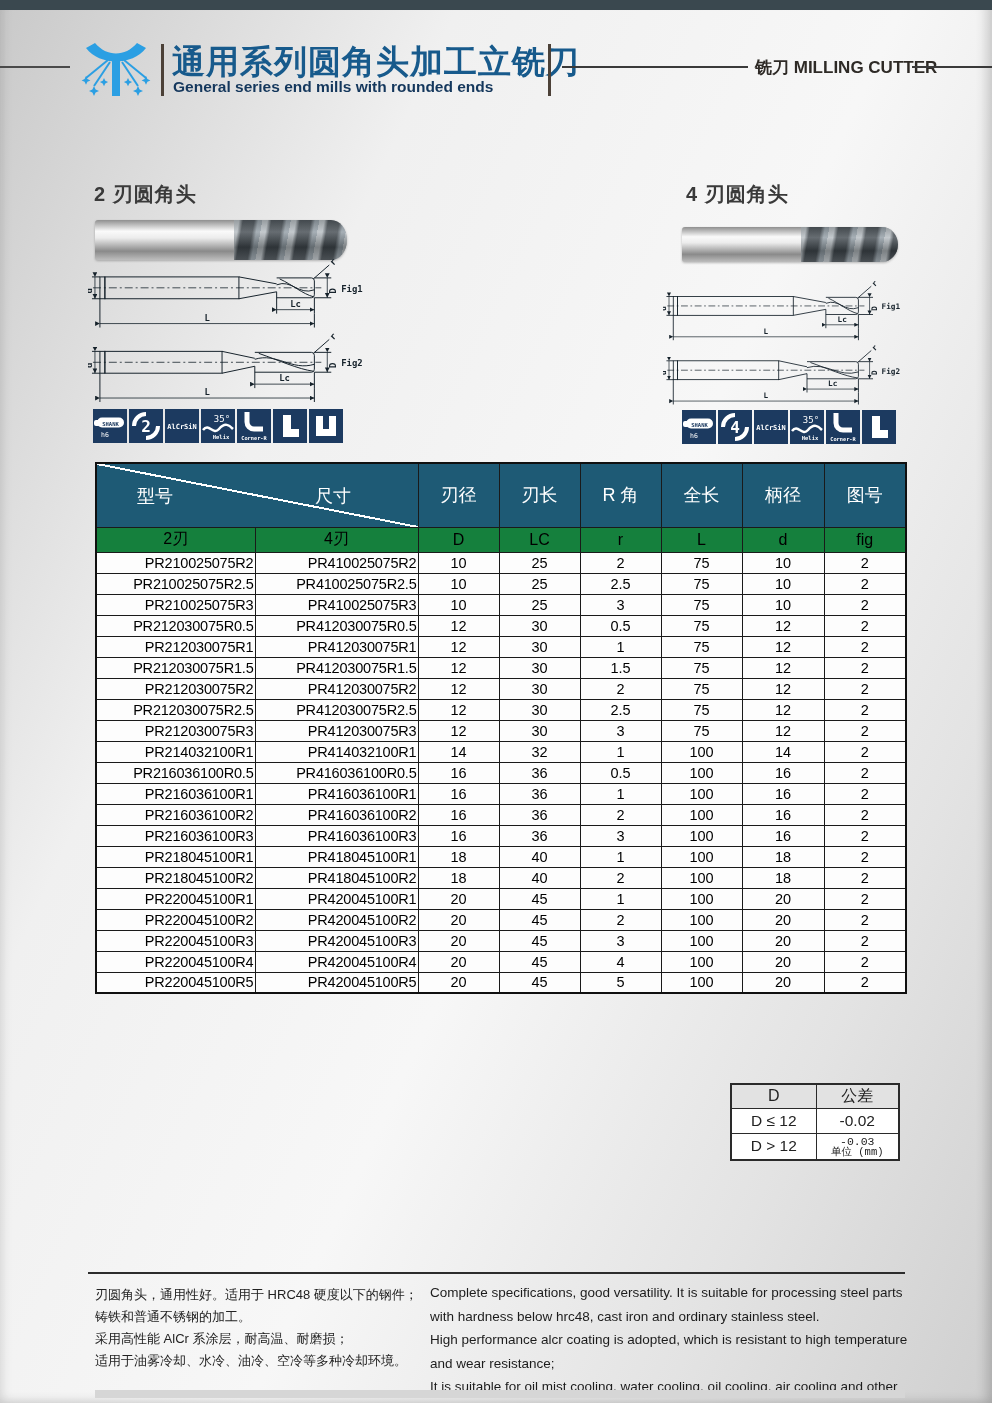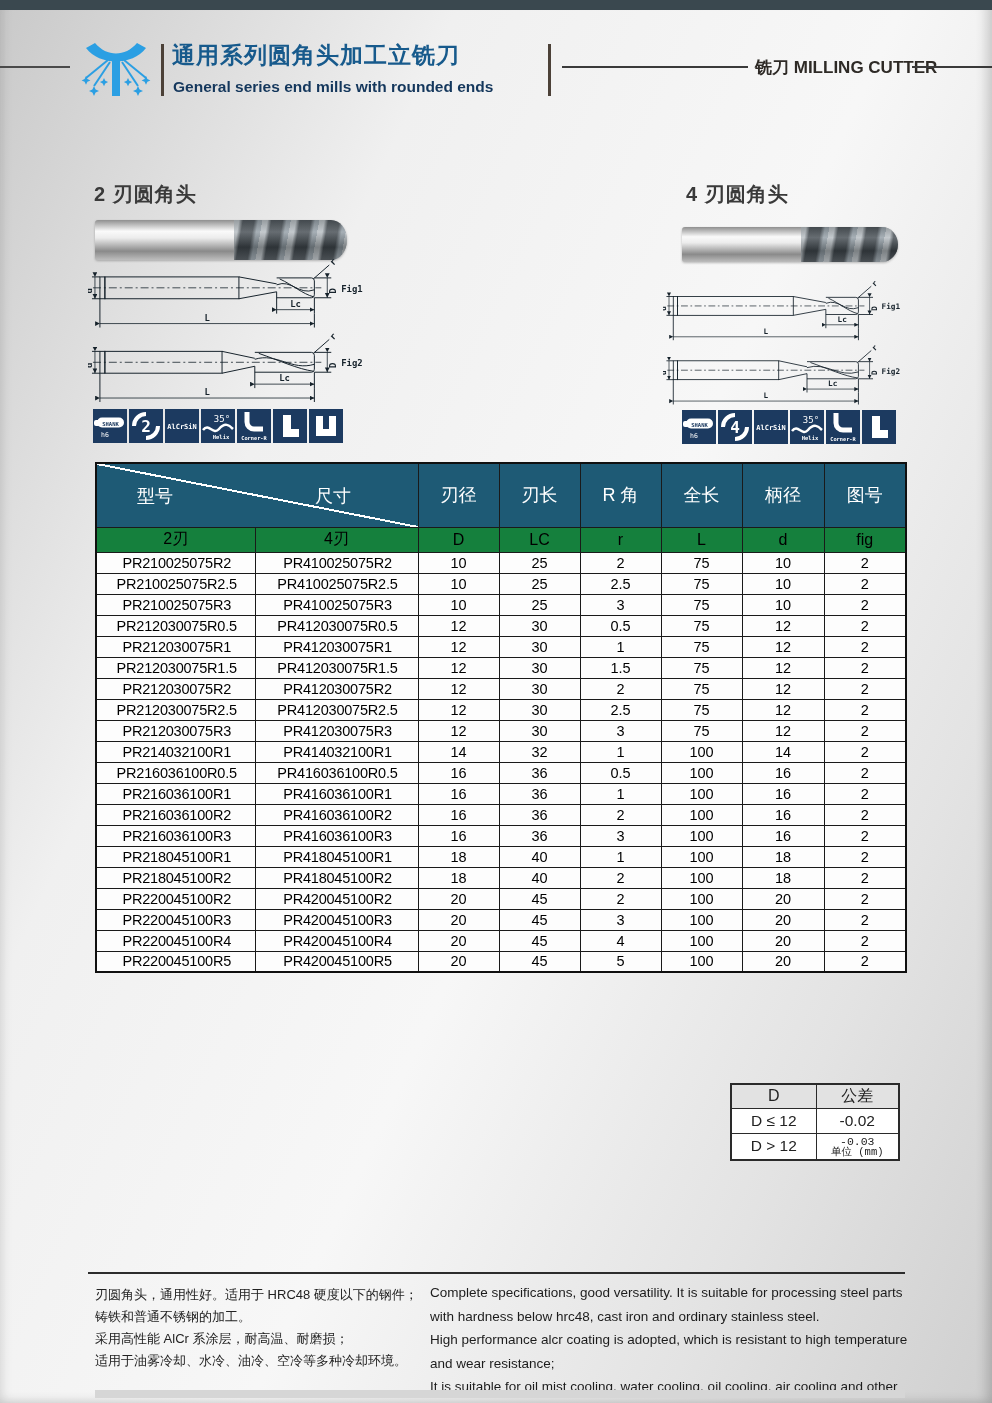--- a/index.html
+++ b/index.html
@@ -14,21 +14,21 @@
     box-shadow:inset -5px 0 12px rgba(0,0,0,.18), inset 5px 0 10px rgba(0,0,0,.06);
   }
   
   .topbar { position:absolute; left:0; top:0; width:992px; height:10px; background:#3a484f; }
   
   .hdr-left-line { position:absolute; left:0; top:66px; width:70px; height:2px; background:#4a4a4a; }
   .logo { position:absolute; left:80px; top:42px; width:72px; height:56px; }
   .hdr-divider { position:absolute; left:161px; top:44px; width:3px; height:52px; background:#4c4138; }
   .hdr-title-zh {
     position:absolute; left:172px; top:40px; width:380px;
-    font-size:23px; font-weight:bold; color:#175a8c; letter-spacing:1px; white-space:nowrap;
+    font-size:33px; font-weight:bold; color:#175a8c; letter-spacing:1px; white-space:nowrap;
   }
   .hdr-title-en {
     position:absolute; left:173px; top:78px; width:380px;
     font-size:15.5px; font-weight:bold; color:#14375c; white-space:nowrap;
   }
   .hdr-divider2 { position:absolute; left:548px; top:44px; width:3px; height:52px; background:#4c4138; }
   .hdr-rule-mid { position:absolute; left:562px; top:66px; width:186px; height:2px; background:#3a3a3a; }
   .hdr-category {
     position:absolute; left:755px; top:56px; width:155px;
     font-size:17px; font-weight:bold; color:#2e2a26; white-space:nowrap;
@@ -78,21 +78,21 @@
   }
   th.model-size { position:relative; padding:0; }
   th.model-size .diag {
     position:absolute; inset:0;
     background:linear-gradient(to top right, transparent calc(50% - 1px), #ffffff calc(50% - 1px), #ffffff calc(50% + 1px), transparent calc(50% + 1px));
   }
   th.model-size .lbl-model { position:absolute; left:40px; top:20px; font-size:18px; }
   th.model-size .lbl-size { position:absolute; left:218px; top:20px; font-size:18px; }
   .spec-table .subhdr td { height:25px; font-size:16px; text-align:center; background:#15803d; }
   .spec-table tbody td { height:21px; font-size:14.5px; text-align:center; padding:0 1px; }
-  .spec-table tbody td.model { text-align:center; padding-left:3px; letter-spacing:-0.2px; }
+  .spec-table tbody td.model { text-align:right; padding-left:3px; letter-spacing:-0.2px; }
   
   .tol-table {
     position:absolute; left:730px; top:1083px; width:168px;
     border-collapse:collapse; table-layout:fixed;
     border:2px solid #2a2a2a; background:#fff;
   }
   .tol-table td { border:1px solid #2a2a2a; text-align:center; font-size:15.5px; color:#222; }
   .tol-table .tol-hdr td { background:#e2e2e2; height:24px; font-size:16px; }
   .tol-table .r1 td { height:25px; }
   .tol-table .r2 td { height:27px; }
@@ -516,20 +516,30 @@
       <td class="model">PR218045100R2</td>
       <td class="model">PR418045100R2</td>
       <td>18</td>
       <td>40</td>
       <td>2</td>
       <td>100</td>
       <td>18</td>
       <td>2</td>
     </tr>
         <tr>
+      <td class="model">PR220045100R1</td>
+      <td class="model">PR420045100R1</td>
+      <td>20</td>
+      <td>45</td>
+      <td>1</td>
+      <td>100</td>
+      <td>20</td>
+      <td>2</td>
+    </tr>
+        <tr>
       <td class="model">PR220045100R2</td>
       <td class="model">PR420045100R2</td>
       <td>20</td>
       <td>45</td>
       <td>2</td>
       <td>100</td>
       <td>20</td>
       <td>2</td>
     </tr>
         <tr>

